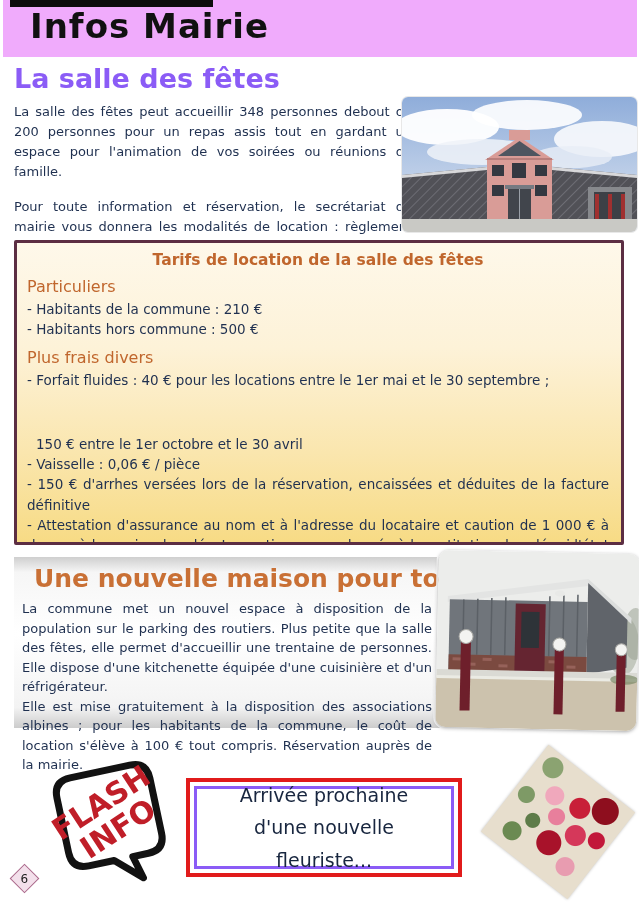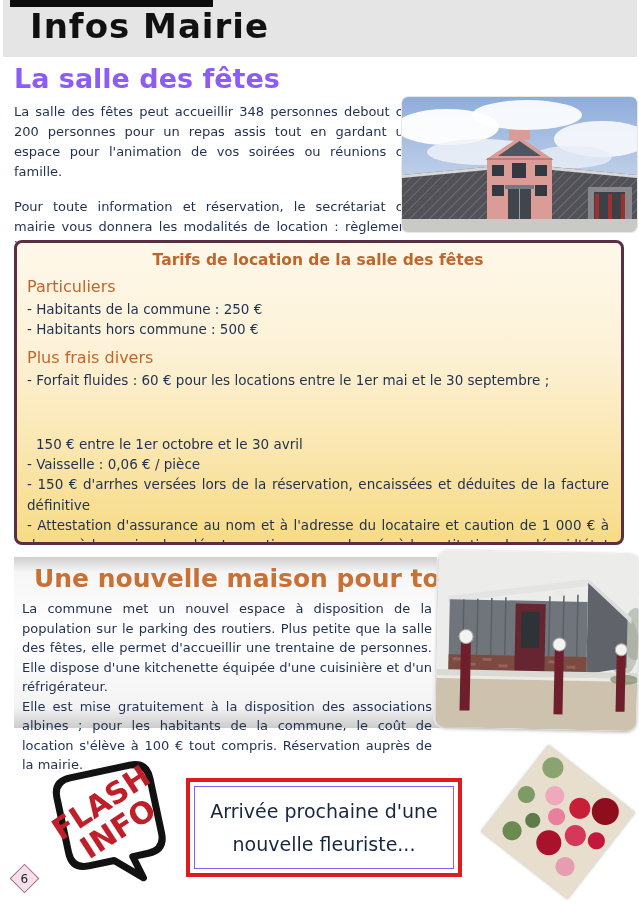--- a/index.html
+++ b/index.html
@@ -3,38 +3,38 @@
 <meta charset="utf-8">
 <style>
   html,body{margin:0;padding:0;}
   body{
     width:639px;height:904px;background:#ffffff;position:relative;overflow:hidden;
     font-family:"DejaVu Sans","Liberation Sans",sans-serif;color:#1f3050;
   }
   .abs{position:absolute;}
   
   .top-bar{left:10px;top:0;width:203px;height:7px;background:#0c0c0c;z-index:3;}
-  .banner{left:3px;top:0;width:634px;height:57px;background:#e5e5e5;z-index:2;}
+  .banner{left:3px;top:0;width:634px;height:57px;background:#f0abfc;z-index:2;}
   .banner-title{
     position:absolute;left:27px;top:6px;font-size:34px;font-weight:bold;color:#111111;
     letter-spacing:1px;
   }
   
   .salle-title{left:14px;top:63px;font-size:27px;font-weight:bold;color:#8b5cf6;}
   .salle-text{left:14px;top:102px;width:398px;font-size:13px;line-height:1.55;text-align:justify;}
   .salle-text p{margin:0 0 14px 0;}
   .photo-salle{
     left:402px;top:97px;width:235px;height:135px;border-radius:6px;overflow:hidden;
     box-shadow:0 0 0 1px #e8e8e8;
   }
   .photo-salle svg{display:block;}
   
   .tarif-box{
     left:14px;top:240px;width:610px;height:305px;box-sizing:border-box;
-    border:3px solid #5c2e43;border-radius:8px;
+    border:3px solid #5c2e43;border-radius:2px;
     background:linear-gradient(180deg,#fef8ea 0%,#fdf2d8 35%,#fae6ae 70%,#f7db85 100%);
     padding:6px 12px 4px 10px;overflow:hidden;
   }
   .tarif-title{text-align:center;font-weight:bold;font-size:15.5px;color:#c0662d;margin:2px 0 8px 0;}
   .tarif-heading{font-weight:normal;font-size:16px;color:#c0662d;margin:8px 0 3px 0;}
   .tarif-line{font-size:13.5px;line-height:1.5;}
   .tarif-line.indent{padding-left:9px;margin-top:44px;}
   .tarif-notes{}
   .tarif-note{font-size:13.5px;line-height:1.5;text-align:justify;}
   
@@ -53,21 +53,21 @@
   }
   .photo-maison svg{display:block;}
   
   .flash-stamp{left:38px;top:748px;width:150px;height:150px;}
   .flash-stamp svg{display:block;font-family:"DejaVu Sans","Liberation Sans",sans-serif;}
   .announce-box{
     left:186px;top:778px;width:276px;height:99px;box-sizing:border-box;
     border:4px solid #e11b1b;padding:4px;background:#ffffff;
   }
   .announce-inner{
-    border:1px solid #8b5cf6;width:100%;height:100%;box-sizing:border-box;
+    border:3px solid #8b5cf6;width:100%;height:100%;box-sizing:border-box;
     display:flex;align-items:center;justify-content:center;text-align:center;
     font-size:19px;line-height:1.7;color:#18263f;padding:4px 14px;
   }
   .bouquet-wrap{left:478px;top:742px;width:160px;height:160px;}
   .bouquet-photo{
     position:absolute;left:25px;top:25px;width:110px;height:110px;
     transform:rotate(38deg);box-shadow:0 0 3px rgba(0,0,0,.25);
     background:
       radial-gradient(circle at 78% 16%, #8e0e1e 0 13px, transparent 14px),
       radial-gradient(circle at 58% 28%, #c81f38 0 10px, transparent 11px),
@@ -148,25 +148,25 @@
     <rect x="103" y="88" width="29" height="4" fill="#757a82"></rect>
     <rect x="106" y="92" width="23" height="30" fill="#41454c"></rect>
     <line x1="117.5" y1="92" x2="117.5" y2="122" stroke="#9aa0a8" stroke-width="1"></line>
   </svg>
 </div>
 
 <div class="abs tarif-box">
   <div class="tarif-title">Tarifs de location de la salle des fêtes</div>
 
   <div class="tarif-heading">Particuliers</div>
-  <div class="tarif-line">- Habitants de la commune : 250 €</div>
+  <div class="tarif-line">- Habitants de la commune : 210 €</div>
   <div class="tarif-line">- Habitants hors commune : 500 €</div>
 
   <div class="tarif-heading">Plus frais divers</div>
-  <div class="tarif-line">- Forfait fluides : 60 € pour les locations entre le 1er mai et le 30 septembre ;</div>
+  <div class="tarif-line">- Forfait fluides : 40 € pour les locations entre le 1er mai et le 30 septembre ;</div>
   <div class="tarif-line indent">150 € entre le 1er octobre et le 30 avril</div>
   <div class="tarif-line">- Vaisselle : 0,06 € / pièce</div>
 
   <div class="tarif-notes">
     <div class="tarif-note">- 150 € d'arrhes versées lors de la réservation, encaissées et déduites de la facture définitive</div>
     <div class="tarif-note">- Attestation d'assurance au nom et à l'adresse du locataire et caution de 1 000 € à donner à la remise des clés. La caution sera redonnée à la restitution des clés si l'état des lieux est jugé satisfaisant.</div>
   </div>
 </div>
 
 <div class="abs maison-panel">

